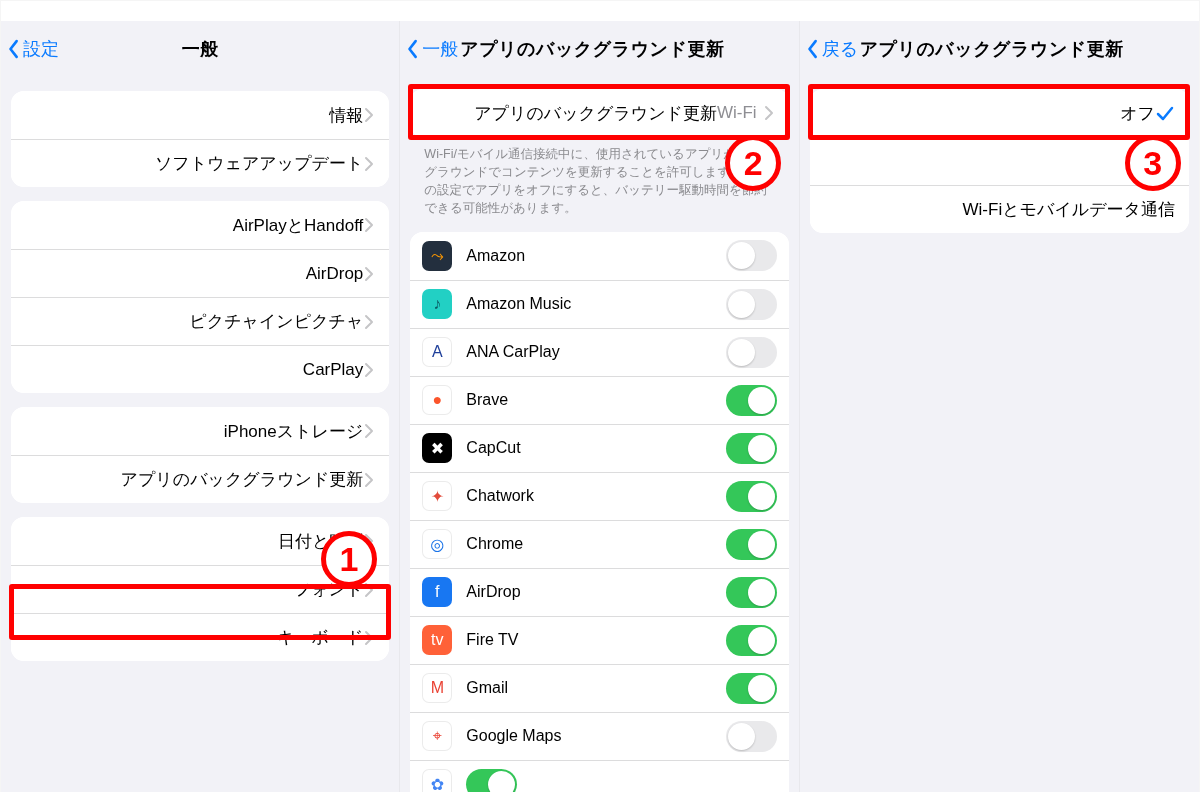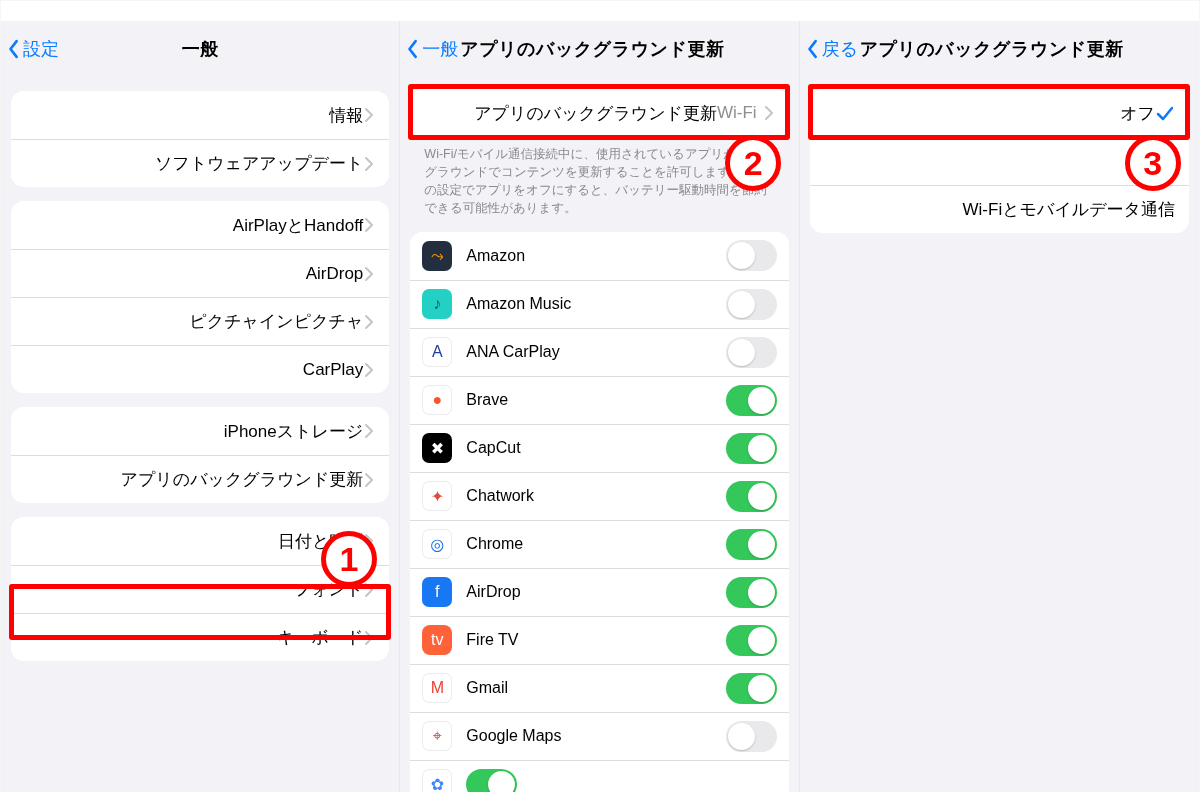--- a/index.html
+++ b/index.html
@@ -359,21 +359,21 @@
           </div>
         </div>
         <div class="app-row">
           <div class="app-icon" style="background: rgb(24, 119, 242); color: rgb(255, 255, 255);">f</div>
           <div class="app-name">AirDrop</div>
           <div class="switch on">
             <div class="knob"></div>
           </div>
         </div>
         <div class="app-row">
-          <div class="app-icon" style="background: rgb(255, 97, 56); color: rgb(255, 255, 255); border-radius: 8px;">tv</div>
+          <div class="app-icon" style="background: rgb(255, 97, 56); color: rgb(255, 255, 255);">tv</div>
           <div class="app-name">Fire TV</div>
           <div class="switch on">
             <div class="knob"></div>
           </div>
         </div>
         <div class="app-row">
           <div class="app-icon" style="background: rgb(255, 255, 255); color: rgb(234, 67, 53); box-shadow: rgba(0, 0, 0, 0.08) 0px 0px 0px 1px inset;">M</div>
           <div class="app-name">Gmail</div>
           <div class="switch on">
             <div class="knob"></div>

